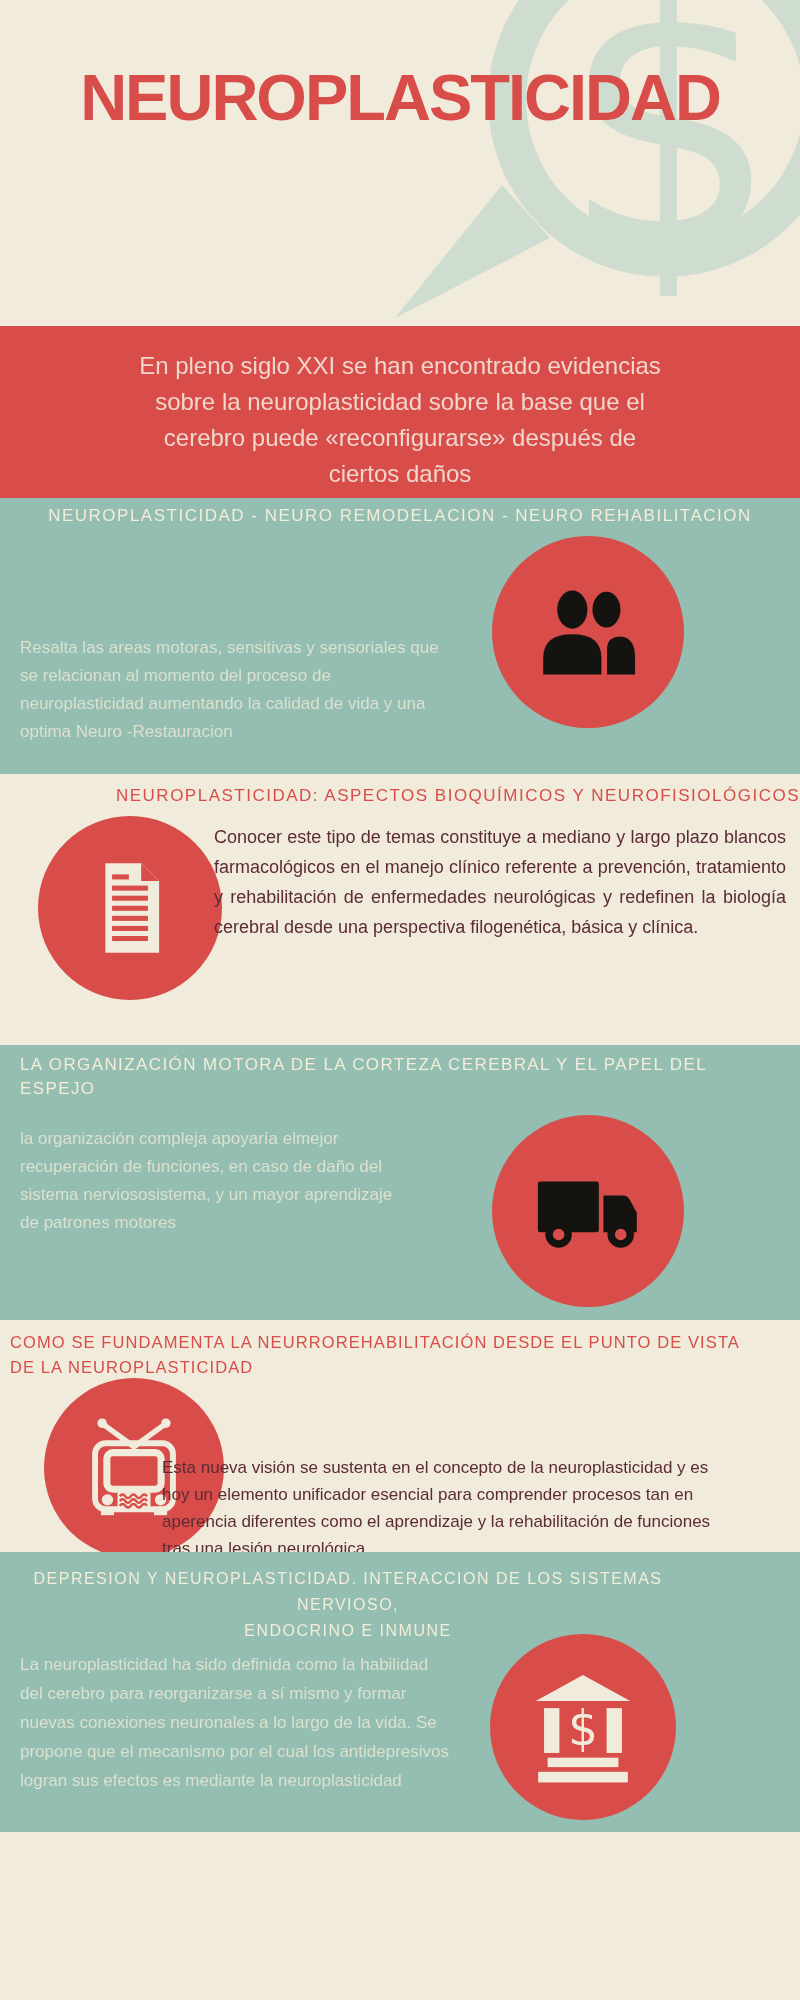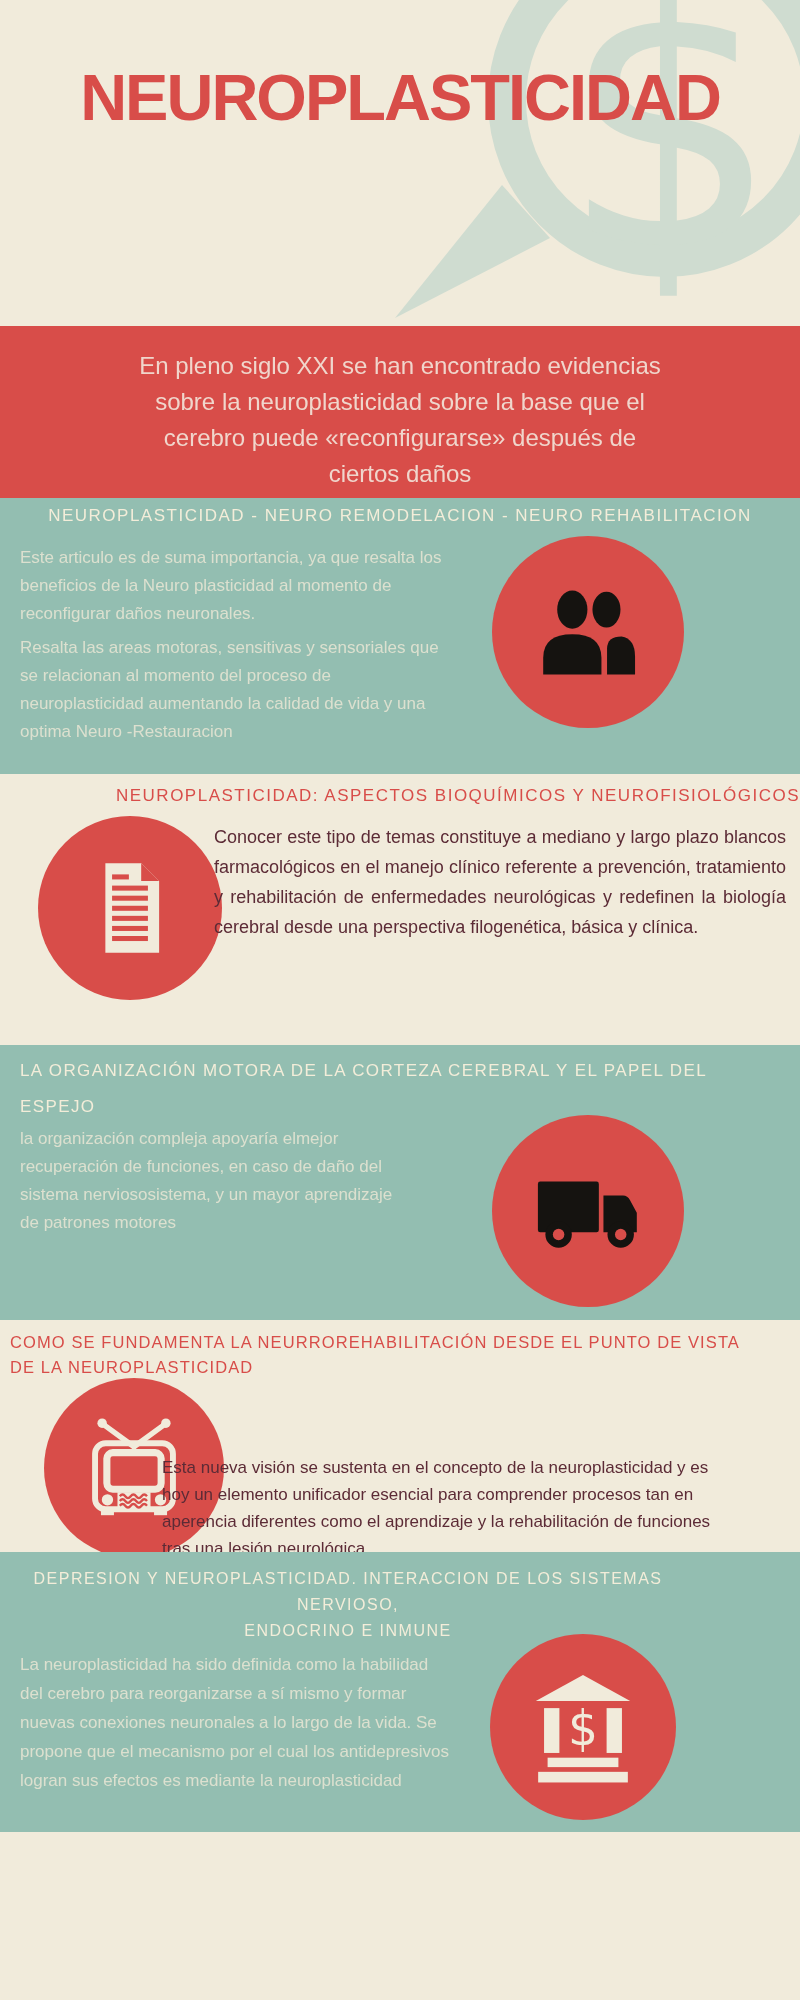--- a/index.html
+++ b/index.html
@@ -43,21 +43,21 @@
   #s1{top:498px;height:276px;}
   #s1 .sec-title{top:8px;left:0;width:800px;text-align:center;}
   #s1 .p1{top:46px;left:20px;width:478px;}
   #s1 .p2{top:136px;left:20px;width:478px;}
   #s1 .big-circle{left:492px;top:38px;width:192px;height:192px;}
   #s2{top:774px;height:271px;}
   #s2 .sec-title{top:12px;left:0;width:800px;text-align:right;}
   #s2 .big-circle{left:38px;top:42px;width:184px;height:184px;}
   #s2 .p1{top:48px;left:214px;width:572px;text-align:justify;font-size:18px;line-height:30px;white-space:normal;}
   #s3{top:1045px;height:275px;}
-  #s3 .sec-title{top:8px;left:20px;width:750px;line-height:36px;letter-spacing:1.4px;}
+  #s3 .sec-title{top:8px;left:20px;width:750px;line-height:24px;letter-spacing:1.4px;}
   #s3 .p1{top:80px;left:20px;width:478px;}
   #s3 .big-circle{left:492px;top:70px;width:192px;height:192px;}
   #s4{top:1320px;height:172px;}
   #s4 .sec-title{top:10px;left:10px;width:786px;line-height:25px;font-size:16.5px;letter-spacing:1.1px;}
   #s4 .big-circle{left:44px;top:58px;width:180px;height:180px;}
   #s4 .p1{top:118px;right:12px;width:626px;text-align:left;line-height:27px;margin-top:16px;}
   #s5{top:1552px;height:280px;}
   #s5 .sec-title{top:14px;left:0;width:696px;text-align:center;line-height:26px;font-size:16px;}
   #s5 .p1{top:98px;left:20px;width:490px;line-height:29px;}
   #s5 .big-circle{left:490px;top:82px;width:186px;height:186px;}
@@ -78,23 +78,20 @@
 
   <div class="abs banner">
     <div class="abs banner-text">En pleno siglo XXI se han encontrado evidencias
 sobre la neuroplasticidad sobre la base que el
 cerebro puede «reconfigurarse» después de
 ciertos daños</div>
   </div>
 
   <div class="abs sec teal" id="s1">
     <div class="abs sec-title">NEUROPLASTICIDAD - NEURO REMODELACION - NEURO REHABILITACION</div>
-    <div class="abs sec-p p1">Este articulo es de suma importancia, ya que resalta los
-beneficios de la Neuro plasticidad al momento de
-reconfigurar daños neuronales.</div>
     <div class="abs sec-p p2">Resalta las areas motoras, sensitivas y sensoriales que
 se relacionan al momento del proceso de
 neuroplasticidad aumentando la calidad de vida y una
 optima Neuro -Restauracion</div>
     <div class="abs big-circle">
       <svg width="112" height="112" viewBox="0 0 100 100">
         <ellipse cx="36" cy="30" rx="13.5" ry="17" fill="#151310"></ellipse>
         <ellipse cx="66.5" cy="30" rx="12.5" ry="16" fill="#151310"></ellipse>
         <path d="M 10 88 V 73 Q 10 52 36 52 Q 62 52 62 73 V 88 Z" fill="#151310"></path>
         <path d="M 67 88 V 65 Q 67 54 80 54 Q 92 56 92 72 V 88 Z" fill="#151310"></path>

